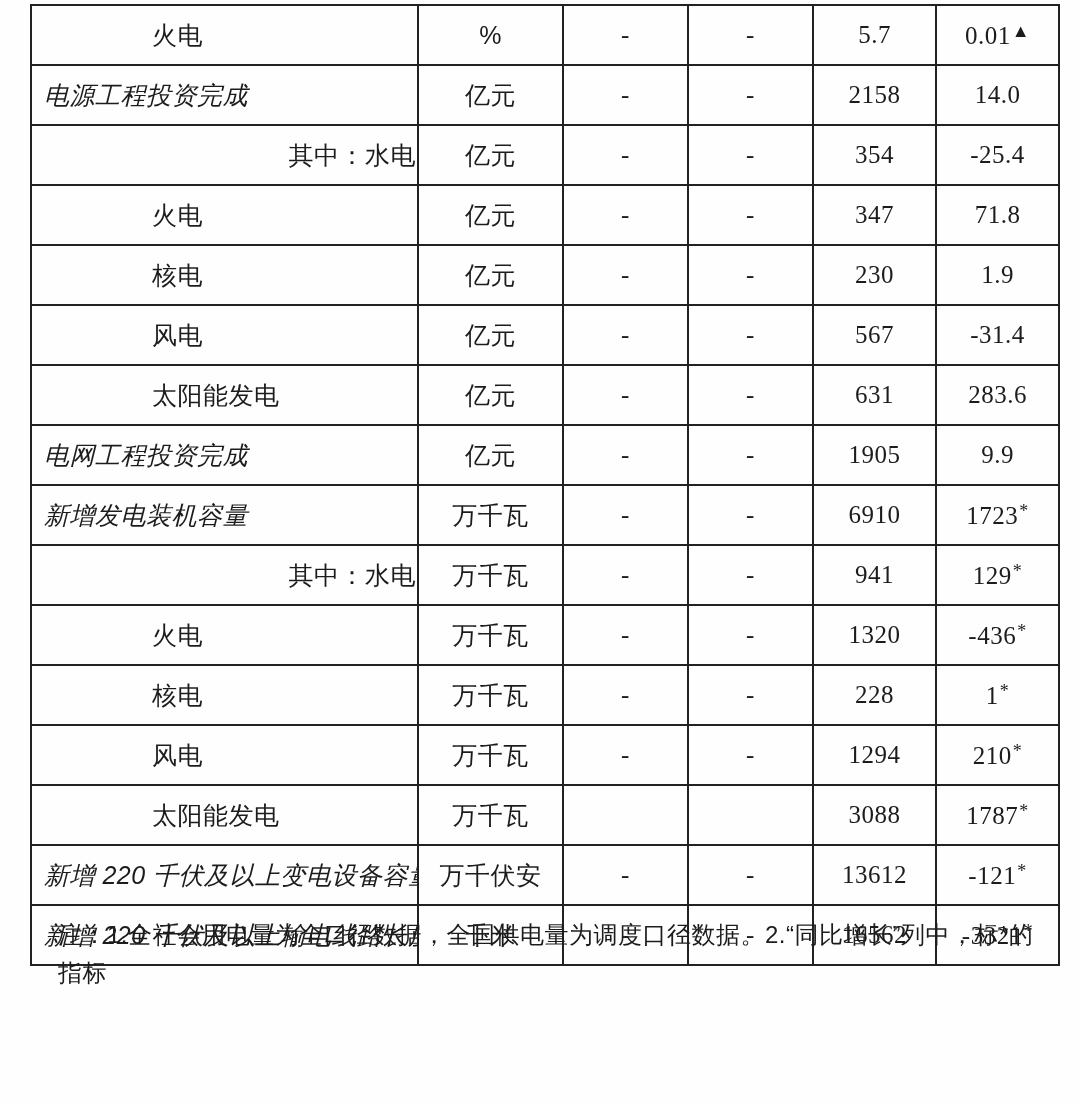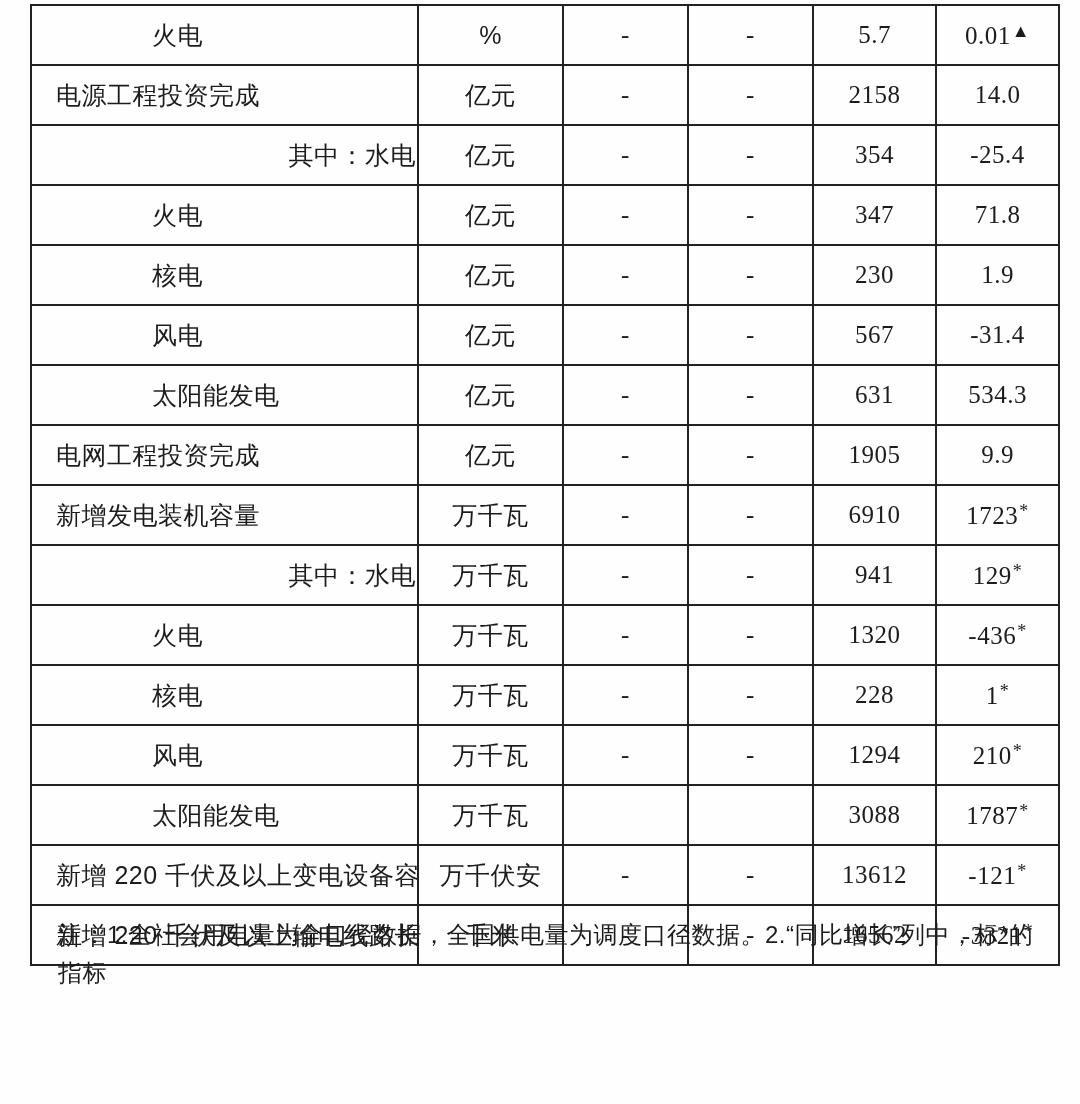--- a/index.html
+++ b/index.html
@@ -29,21 +29,21 @@
   table.stats td {
     border: 2px solid #222222;
     height: 56px;
     vertical-align: middle;
     font-size: 25px;
     letter-spacing: 0.5px;
     overflow: hidden;
     white-space: nowrap;
   }
   td.c-label { text-align: left; }
-  td.indent-0 { padding-left: 24px; }
+  td.indent-0 { padding-left: 12px; font-style: italic; }
   td.indent-1 { padding-left: 56px; text-align: right; }
   td.indent-2 { padding-left: 120px; }
   td.c-unit  { text-align: center; }
   td.c-num {
     text-align: center;
     font-family: "Liberation Serif", serif;
     font-size: 26px;
     letter-spacing: 0px;
   }
   .marker {
@@ -124,21 +124,21 @@
           <td class="c-num">-</td>
           <td class="c-num">567</td>
           <td class="c-num">-31.4</td>
         </tr>
         <tr>
           <td class="c-label indent-2">太阳能发电</td>
           <td class="c-unit">亿元</td>
           <td class="c-num">-</td>
           <td class="c-num">-</td>
           <td class="c-num">631</td>
-          <td class="c-num">534.3</td>
+          <td class="c-num">283.6</td>
         </tr>
         <tr>
           <td class="c-label indent-0">电网工程投资完成</td>
           <td class="c-unit">亿元</td>
           <td class="c-num">-</td>
           <td class="c-num">-</td>
           <td class="c-num">1905</td>
           <td class="c-num">9.9</td>
         </tr>
         <tr>

